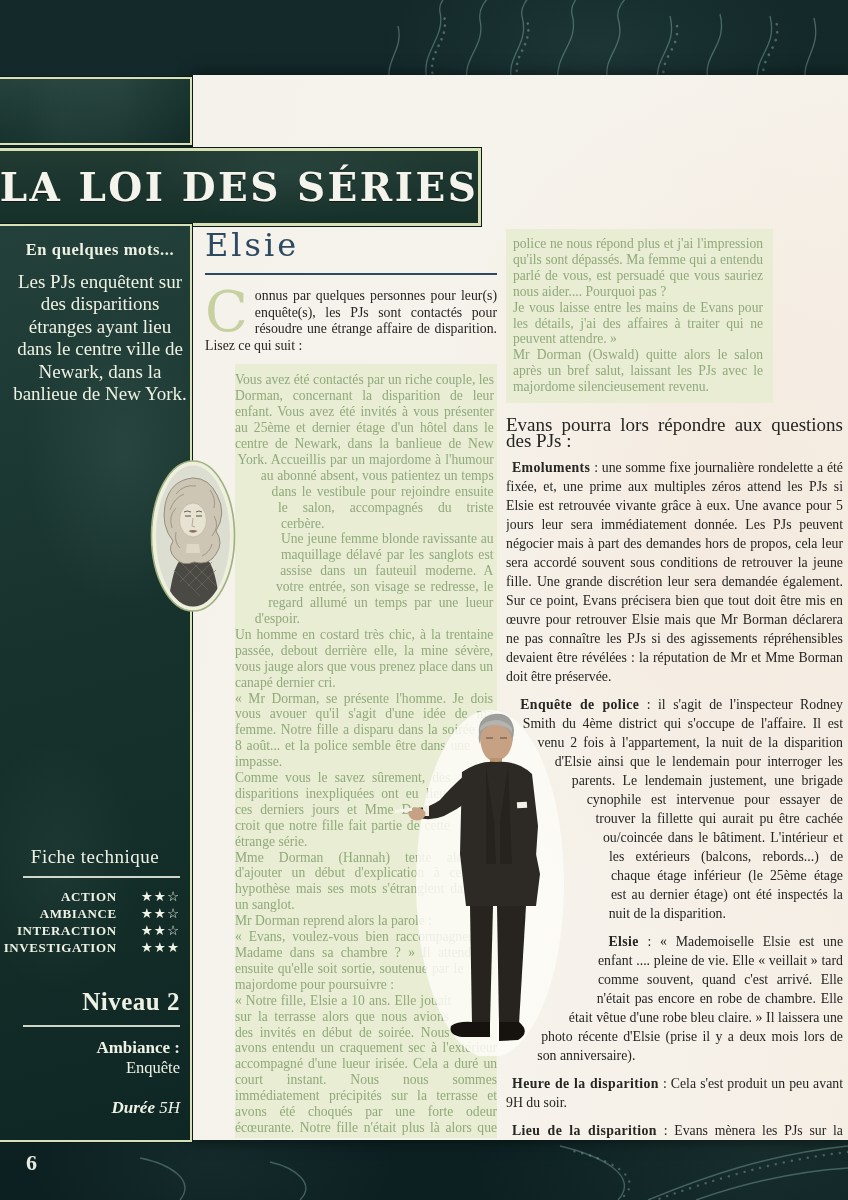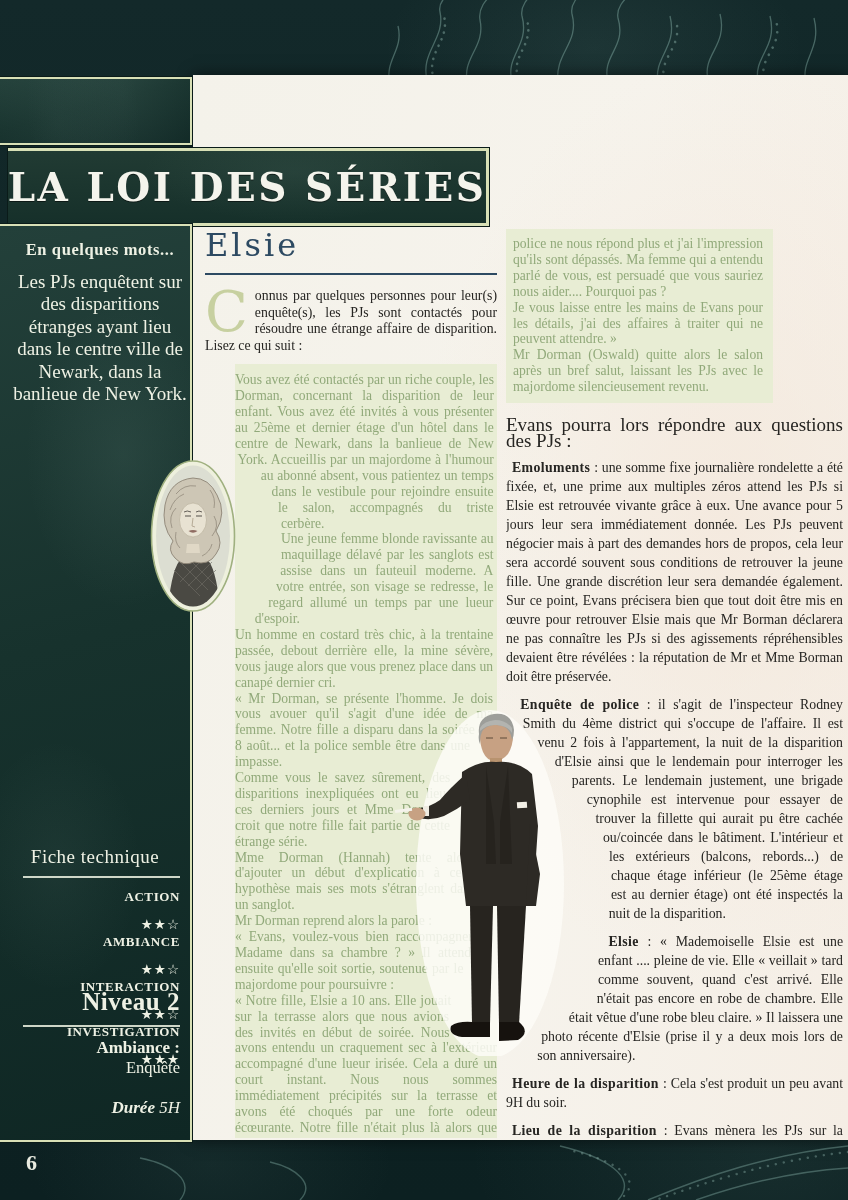--- a/index.html
+++ b/index.html
@@ -19,37 +19,37 @@
            radial-gradient(420px 620px at 82% 42%, rgba(244,232,220,.8), transparent 75%),
            linear-gradient(100deg,#f4f2ea 0%,#f6f3ec 55%,#f5eee5 100%);
          box-shadow:0 0 14px rgba(0,0,0,.55);}
   
   .sideblockbg{background:
       radial-gradient(140px 220px at 65% 25%, rgba(148,183,172,.10), transparent 70%),
       radial-gradient(120px 180px at 30% 70%, rgba(148,183,172,.07), transparent 70%),
       linear-gradient(165deg,#23403a 0%,#17322d 45%,#0f2724 100%);
       border:2px solid #d8e0b6;border-left:none;box-shadow:0 0 0 1px #0a1b19;}
   .side-top-block{position:absolute;left:0;top:77px;width:190px;height:64px;}
-  .banner{position:absolute;left:8px;top:148px;width:478px;height:72px;
+  .banner{position:absolute;left:0;top:148px;width:478px;height:72px;
           display:flex;align-items:center;justify-content:center;
           border:3px solid #d8e0b6;border-left:none;box-shadow:0 0 0 1px #0a1b19;
           background:
             radial-gradient(220px 70px at 60% 30%, rgba(148,183,172,.08), transparent 70%),
             linear-gradient(180deg,#213b33 0%,#16302a 100%);}
   .banner h1{margin:0;font-family:"DejaVu Serif", serif;font-weight:700;
              font-size:39px;letter-spacing:2.5px;color:#f4f4ec;
              text-shadow:0 1px 0 rgba(0,0,0,.5);white-space:nowrap;}
   .sidebar{position:absolute;left:0;top:224px;width:190px;height:914px;color:#eef1e4;}
   .side-intro{position:absolute;top:14px;left:12px;right:2px;}
   .side-intro h3{margin:0;font-size:16.5px;font-weight:700;text-align:center;letter-spacing:.6px;}
   .side-intro p{margin:11px 0 0;font-size:19px;line-height:1.18;text-align:center;}
   .fiche{position:absolute;top:620px;left:10px;right:10px;text-align:right;}
   .fiche h4{margin:0;font-size:19px;font-weight:400;letter-spacing:.5px;text-align:center;}
   .side-rule{height:2px;background:rgba(240,244,228,.85);width:157px;margin:8px 0 10px auto;}
-  .rating-row{display:flex;justify-content:flex-end;align-items:flex-end;gap:11px;line-height:17px;flex-direction:column;}
+  .rating-row{display:flex;justify-content:flex-end;align-items:flex-end;gap:24px;line-height:17px;}
   .rating-label{font-size:13px;font-weight:700;letter-spacing:.6px;}
   .rating-stars{font-size:13.5px;letter-spacing:1px;font-family:"DejaVu Sans", sans-serif;}
   .niveau-wrap{position:absolute;top:762px;left:10px;right:10px;text-align:right;}
   .niveau{font-size:25px;font-weight:700;letter-spacing:.5px;}
   .niveau-wrap .side-rule{margin-top:9px;}
   .ambiance{position:absolute;top:812px;left:10px;right:10px;text-align:right;line-height:1.2;}
   .amb-label{font-size:17px;font-weight:700;}
   .amb-value{font-size:16.5px;}
   .duree{position:absolute;top:872px;left:10px;right:10px;text-align:right;font-size:17px;font-style:italic;}
   .d-label{font-weight:700;}

